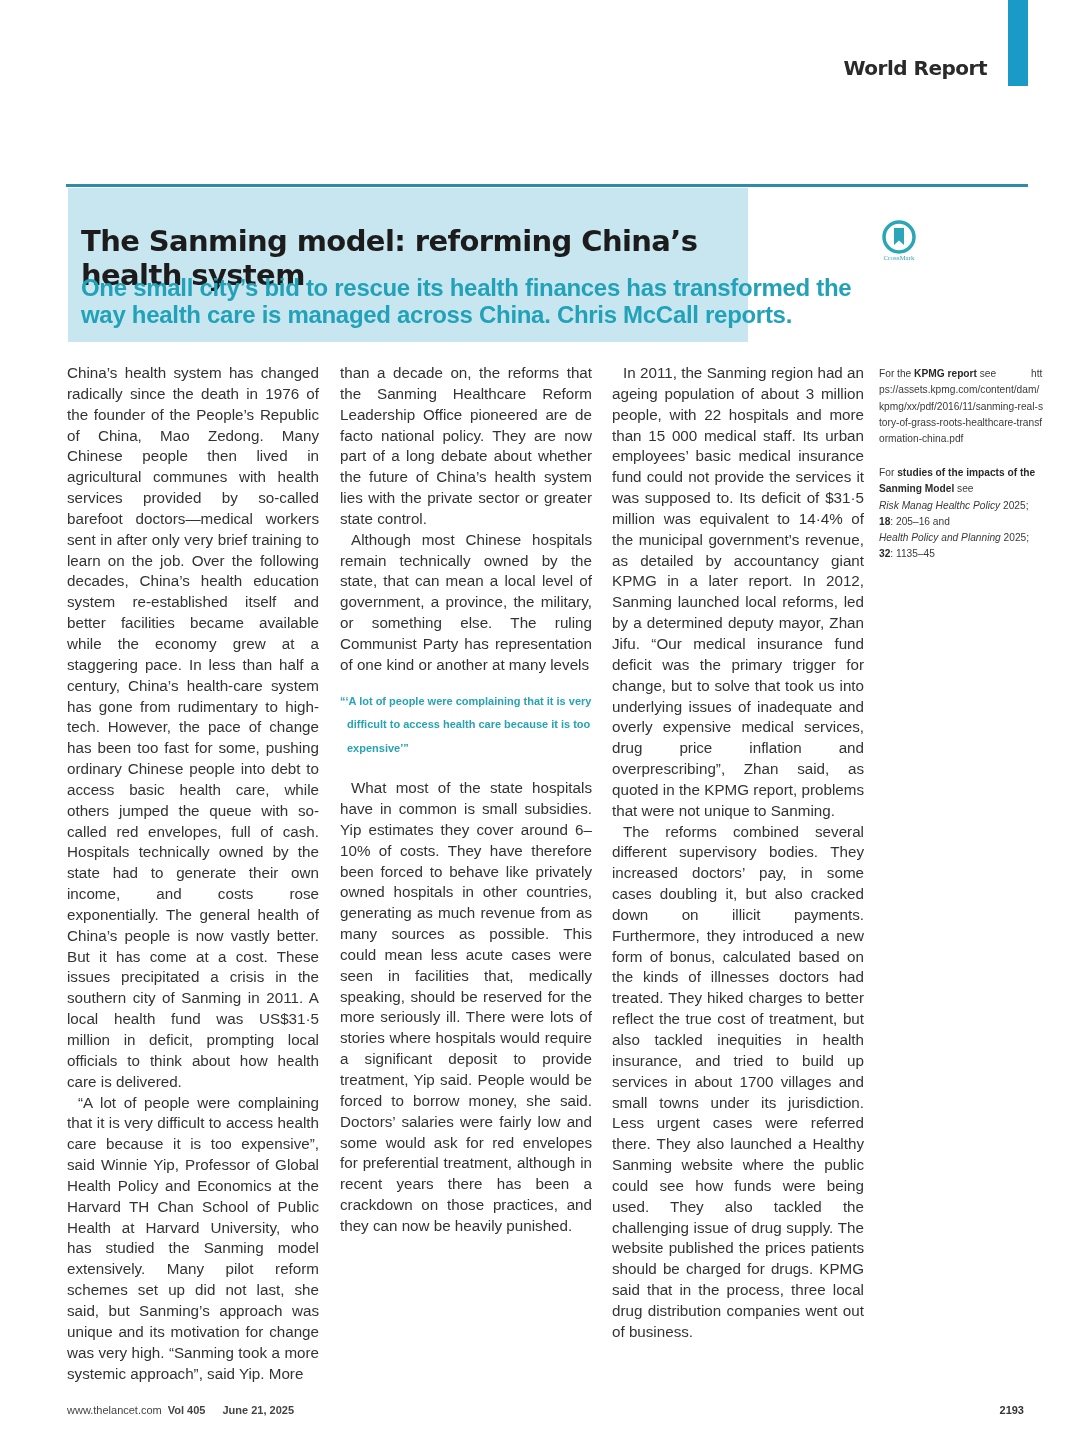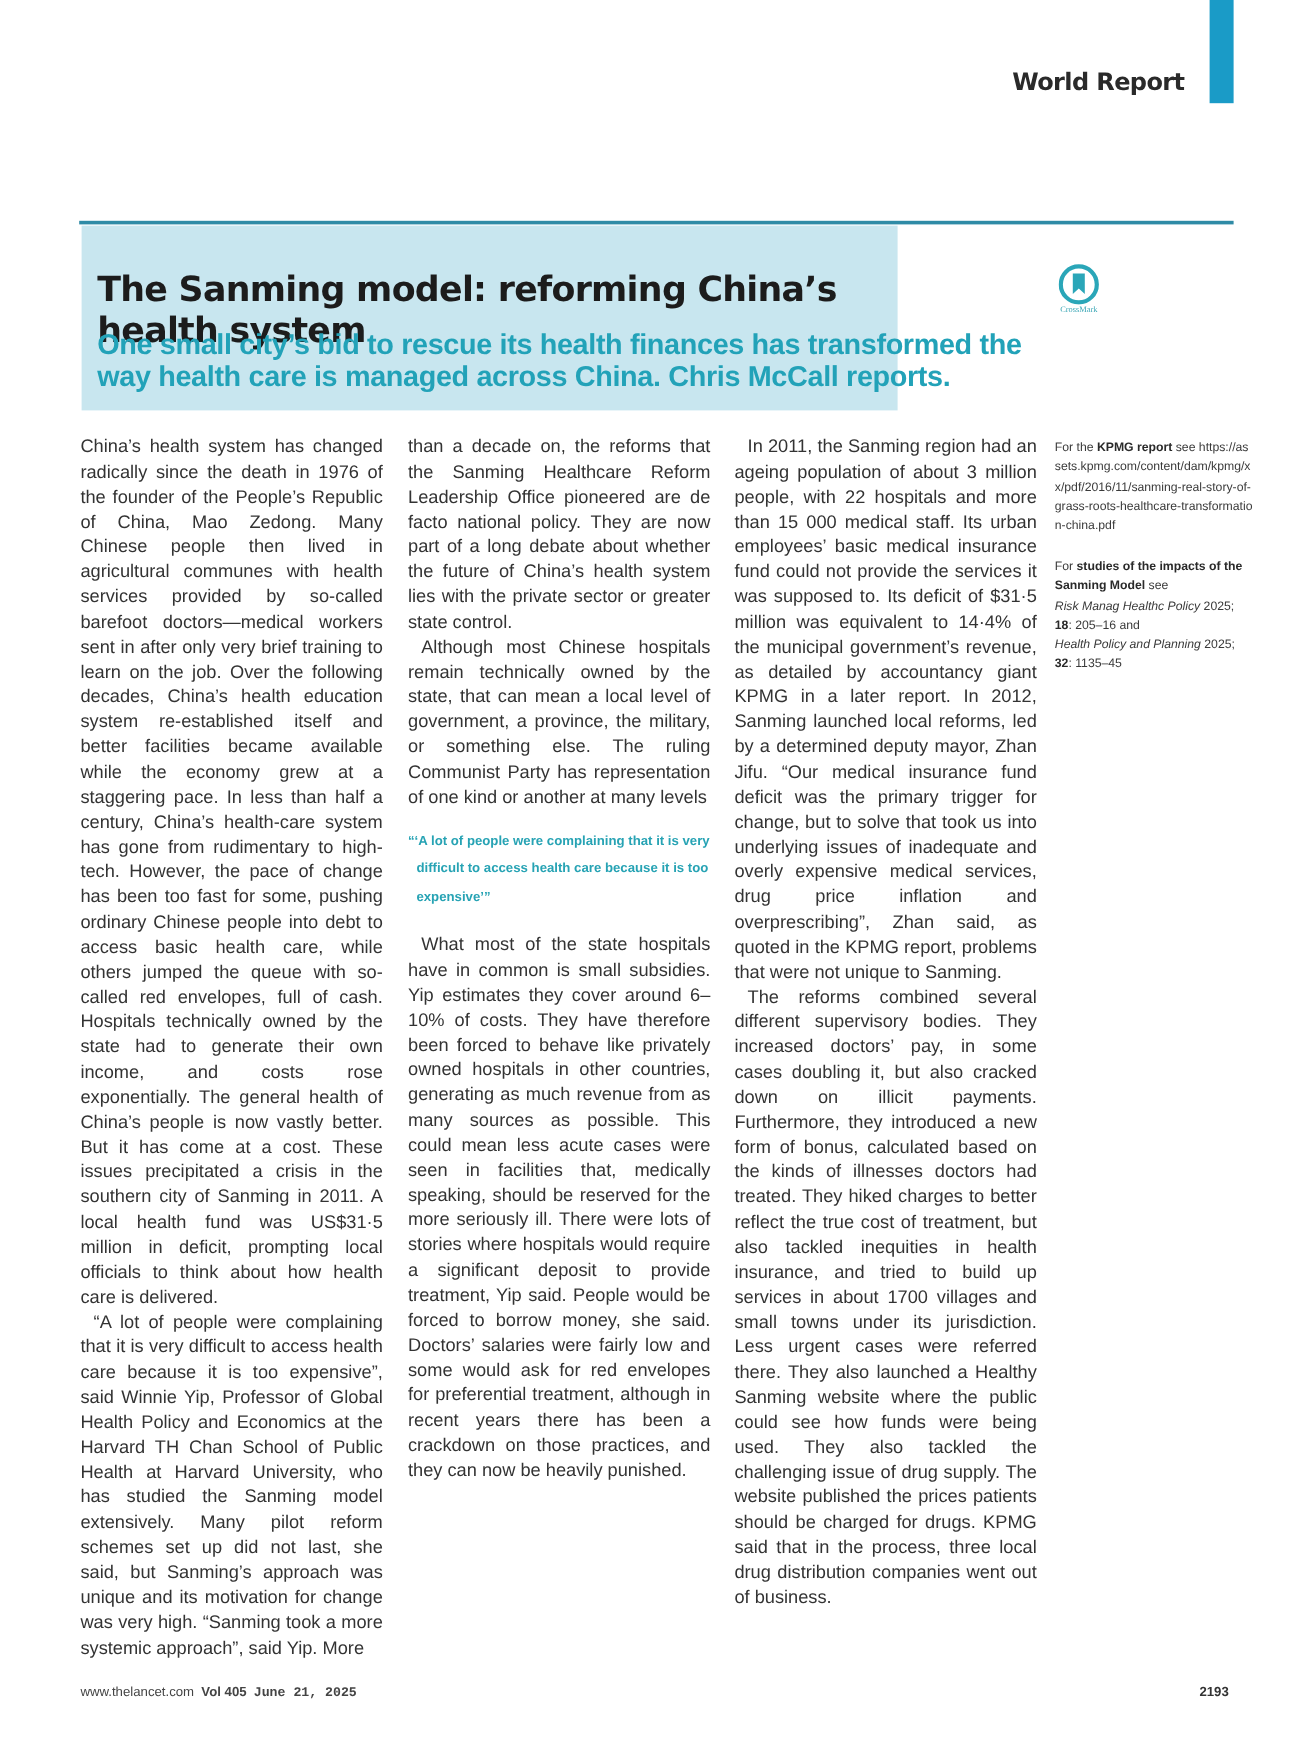--- a/index.html
+++ b/index.html
@@ -27,21 +27,21 @@
   .pull-quote { margin:14px 0 18px 0; font-size:11px; font-weight:bold; line-height:23.5px; color:#27a3b4;
                 text-align:left; padding-left:7px; text-indent:-7px; }
   .sidenote { position:absolute; left:879px; width:165px; font-size:10.2px; line-height:16.3px; color:#3a3a3a;
               font-family:"Liberation Sans", sans-serif; }
   .sidenote b { color:#2a2a2a; }
   .sidenote i { font-style:italic; }
   .note1 { top:366px; }
   .note2 { top:465px; }
   .footer-left { position:absolute; left:67px; top:1404px; font-size:11px; color:#444; }
   .footer-left .vol { font-weight:bold; margin-left:6px; }
-  .footer-left .date { font-weight:bold; margin-left:6px;font-family:Liberation Mono, monospace; }
+  .footer-left .date { font-weight:bold; margin-left:17px; }
   .page-number { position:absolute; right:56px; top:1404px; font-size:11px; font-weight:bold; color:#333; }
 </style>
 </head>
 <body>
 
 <div class="accent-bar"></div>
 <div class="section-label">World Report</div>
 <div class="top-rule"></div>
 
 <div class="headline-box">
@@ -69,21 +69,21 @@
   <p class="indent">What most of the state hospitals have in common is small subsidies. Yip estimates they cover around 6–10% of costs. They have therefore been forced to behave like privately owned hospitals in other countries, generating as much revenue from as many sources as possible. This could mean less acute cases were seen in facilities that, medically speaking, should be reserved for the more seriously ill. There were lots of stories where hospitals would require a significant deposit to provide treatment, Yip said. People would be forced to borrow money, she said. Doctors’ salaries were fairly low and some would ask for red envelopes for preferential treatment, although in recent years there has been a crackdown on those practices, and they can now be heavily punished.</p>
 </div>
 
 <div class="col col3">
   <p class="indent">In 2011, the Sanming region had an ageing population of about 3 million people, with 22 hospitals and more than 15 000 medical staff. Its urban employees’ basic medical insurance fund could not provide the services it was supposed to. Its deficit of $31·5 million was equivalent to 14·4% of the municipal government’s revenue, as detailed by accountancy giant KPMG in a later report. In 2012, Sanming launched local reforms, led by a determined deputy mayor, Zhan Jifu. “Our medical insurance fund deficit was the primary trigger for change, but to solve that took us into underlying issues of inadequate and overly expensive medical services, drug price inflation and overprescribing”, Zhan said, as quoted in the KPMG report, problems that were not unique to Sanming.</p>
   <p class="indent">The reforms combined several different supervisory bodies. They increased doctors’ pay, in some cases doubling it, but also cracked down on illicit payments. Furthermore, they introduced a new form of bonus, calculated based on the kinds of illnesses doctors had treated. They hiked charges to better reflect the true cost of treatment, but also tackled inequities in health insurance, and tried to build up services in about 1700 villages and small towns under its jurisdiction. Less urgent cases were referred there. They also launched a Healthy Sanming website where the public could see how funds were being used. They also tackled the challenging issue of drug supply. The website published the prices patients should be charged for drugs. KPMG said that in the process, three local drug distribution companies went out of business.</p>
 </div>
 
 <div class="sidenote note1">
   <span>For the </span><b>KPMG report</b><span> see </span>
-  <span style="word-break:break-all;">https://assets.kpmg.com/content/dam/kpmg/xx/pdf/2016/11/sanming-real-story-of-grass-roots-healthcare-transformation-china.pdf</span>
+  <span style="word-break:break-all;margin-left:32px;">https://assets.kpmg.com/content/dam/kpmg/xx/pdf/2016/11/sanming-real-story-of-grass-roots-healthcare-transformation-china.pdf</span>
 </div>
 
 <div class="sidenote note2">
   <span>For </span><b>studies of the impacts of the Sanming Model</b><span> see</span><br>
   <span><i>Risk Manag Healthc Policy</i><span> 2025;</span><br><b>18</b><span>: 205–16 and</span></span><br>
   <span><i>Health Policy and Planning</i><span> 2025;</span><br><b>32</b><span>: 1135–45</span></span>
 </div>
 
 <div class="footer-left">
   <span>www.thelancet.com</span><span class="vol">Vol 405</span><span class="date">June 21, 2025</span>

